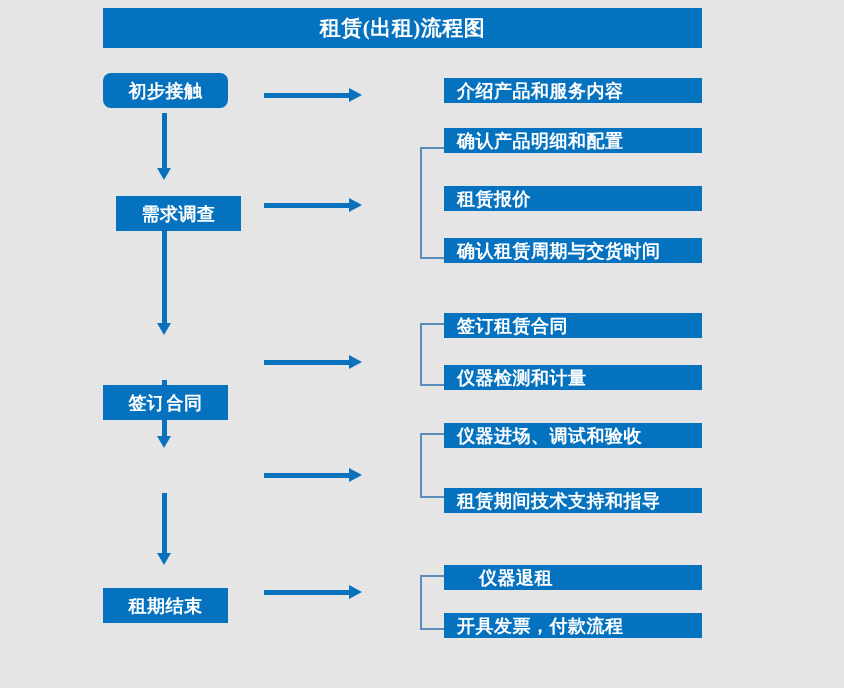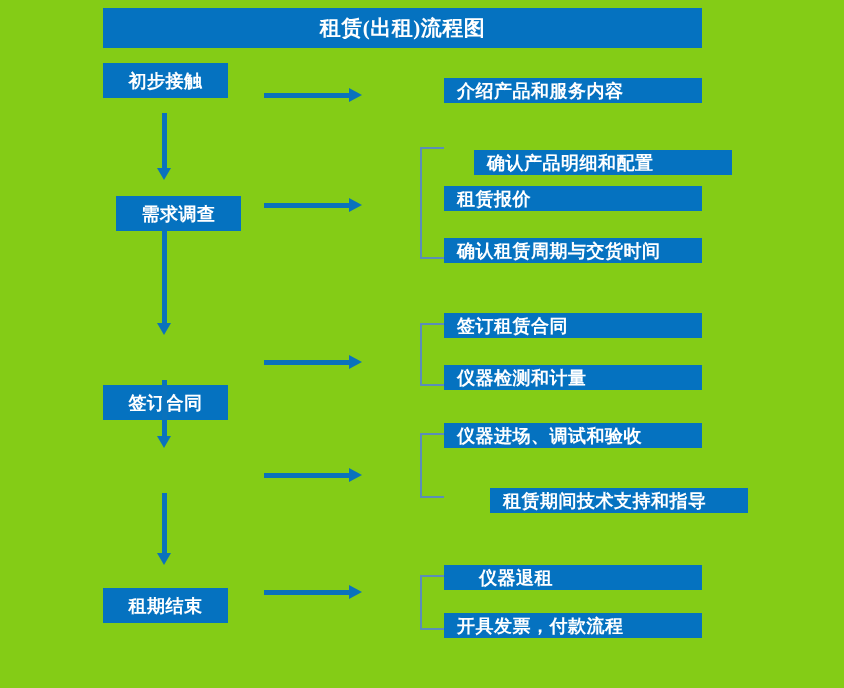--- a/index.html
+++ b/index.html
@@ -8,21 +8,21 @@
     padding: 0;
     background: #ffffff;
   }
   body {
     font-family: "Liberation Serif", "DejaVu Serif", serif;
   }
   #canvas {
     position: relative;
     width: 844px;
     height: 688px;
-    background: #84cc16;
+    background: #e5e5e5;
     overflow: hidden;
   }
   .box {
     position: absolute;
     background: #0572C0;
     color: #ffffff;
     display: flex;
     align-items: center;
     box-sizing: border-box;
     font-weight: bold;
@@ -115,21 +115,21 @@
     pointer-events: none;
   }
 </style>
 </head>
 <body>
 
 <div id="canvas">
 
   <div class="box title-bar">租赁(出租)流程图</div>
 
-  <div class="box stage-box" style="top: 63px;">
+  <div class="box stage-box" style="top: 73px; border-radius: 8px;">
     <span>初步接触</span>
   </div>
   <div class="box stage-box" style="top: 196px; margin-left: 13px;">
     <span>需求调查</span>
   </div>
   <div class="box stage-box" style="top: 345px; margin-top: 40px;">
     <span>签订合同</span>
   </div>
   <div class="box stage-box" style="top: 588px;">
     <span>租期结束</span>
@@ -174,39 +174,39 @@
   </div>
 
   <div class="bracket" style="top: 147px; height: 112px;"></div>
   <div class="bracket" style="top: 323px; height: 63px;"></div>
   <div class="bracket" style="top: 433px; height: 65px;"></div>
   <div class="bracket" style="top: 575px; height: 55px;"></div>
 
   <div class="box detail-box" style="top: 78px;">
     <span>介绍产品和服务内容</span>
   </div>
-  <div class="box detail-box" style="top: 150px; margin-left: 30px;">
+  <div class="box detail-box" style="top: 128px;">
     <span>确认产品明细和配置</span>
   </div>
   <div class="box detail-box" style="top: 186px;">
     <span>租赁报价</span>
   </div>
   <div class="box detail-box" style="top: 238px;">
     <span>确认租赁周期与交货时间</span>
   </div>
   <div class="box detail-box" style="top: 313px;">
     <span>签订租赁合同</span>
   </div>
   <div class="box detail-box" style="top: 365px;">
     <span>仪器检测和计量</span>
   </div>
   <div class="box detail-box" style="top: 423px;">
     <span>仪器进场、调试和验收</span>
   </div>
-  <div class="box detail-box" style="top: 488px; margin-left: 46px;">
+  <div class="box detail-box" style="top: 488px;">
     <span>租赁期间技术支持和指导</span>
   </div>
   <div class="box detail-box" style="top: 565px; padding-left: 35px;">
     <span>仪器退租</span>
   </div>
   <div class="box detail-box" style="top: 613px;">
     <span>开具发票，付款流程</span>
   </div>
 
 </div>

